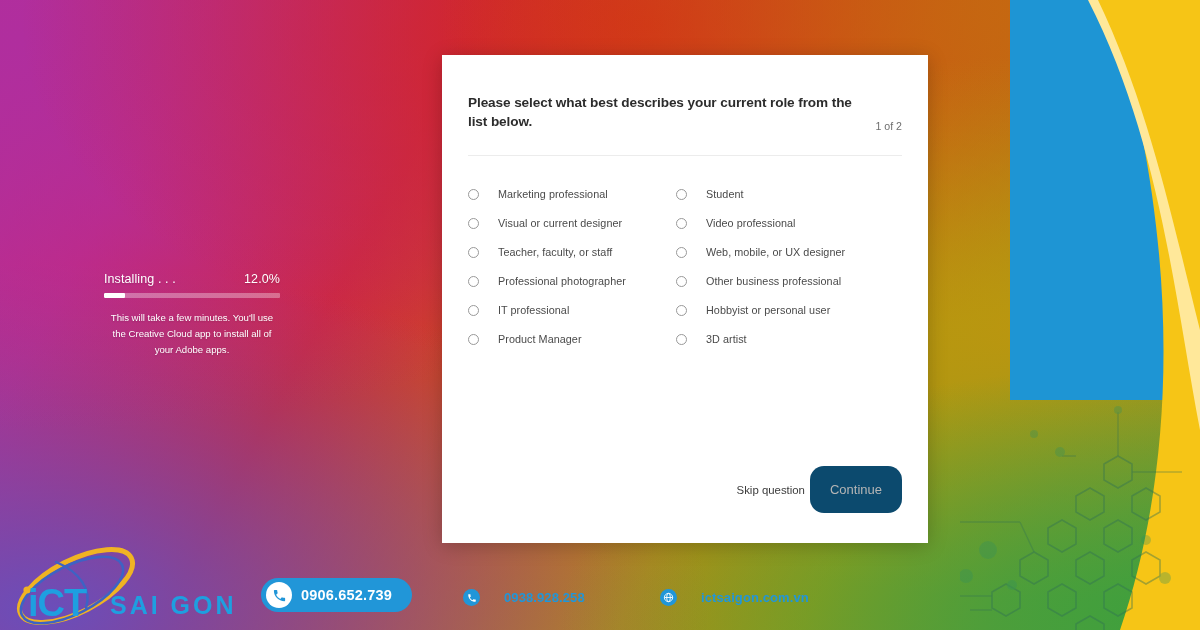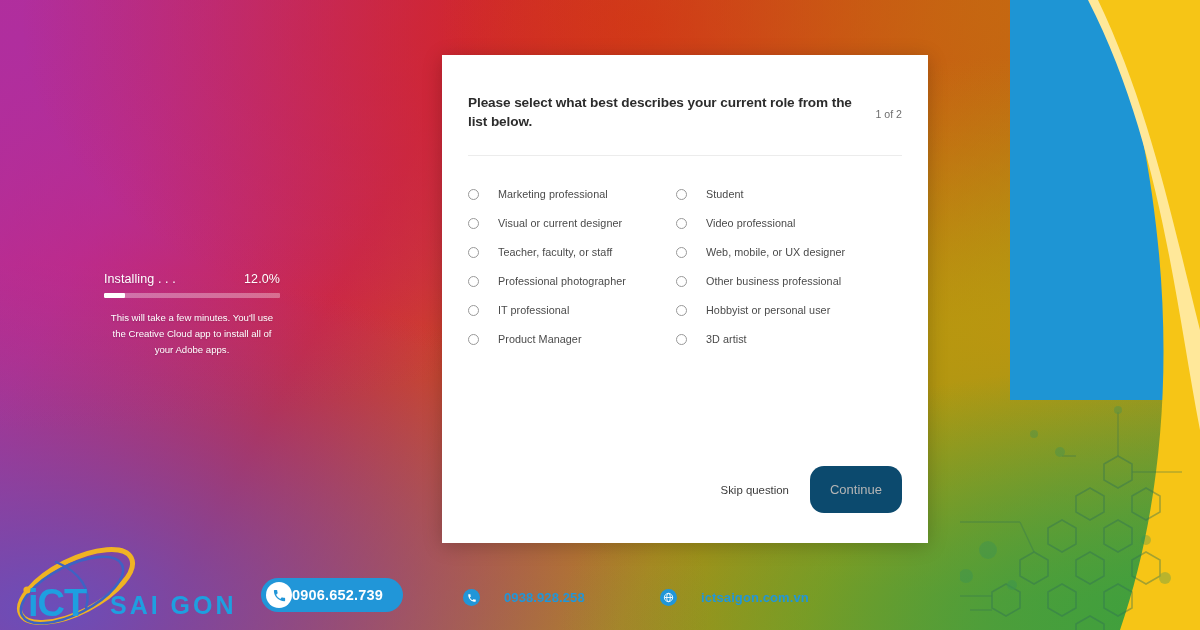--- a/index.html
+++ b/index.html
@@ -95,21 +95,21 @@
     left: 442px;
     top: 55px;
     width: 486px;
     height: 488px;
     background: #fff;
     box-shadow: 0 3px 18px rgba(0,0,0,.22);
     padding: 38px 26px 0 26px;
     display: flex;
     flex-direction: column;
   }
-  .dlg-head { display: flex; align-items: center; gap: 12px; }
+  .dlg-head { display: flex; align-items: flex-end; gap: 12px; }
   .dlg-title {
     flex: 1;
     font-size: 13.6px;
     font-weight: bold;
     line-height: 1.42;
     color: #2c2c2c;
     letter-spacing: -0.1px;
   }
   .dlg-count {
     font-size: 10.6px;
@@ -151,21 +151,21 @@
     white-space: nowrap;
     letter-spacing: .05px;
   }
 
   .dlg-foot {
     margin-top: auto;
     padding-bottom: 30px;
     display: flex;
     align-items: center;
     justify-content: flex-end;
-    gap: 19px;
+    gap: 3px;
   }
   .skip-btn {
     font-size: 11.4px;
     color: #3b3b3b;
     background: none;
     border: none;
     cursor: pointer;
     font-family: inherit;
     padding: 4px 2px;
   }
@@ -192,20 +192,21 @@
 
   .contact-pill {
     position: absolute;
     left: 261px;
     bottom: 18px;
     height: 34px;
     background: #2196d8;
     border-radius: 18px;
     display: flex;
     align-items: center;
+    gap: 9px;
     padding: 0 20px 0 5px;
   }
   .pill-icon {
     width: 26px; height: 26px;
     background: #fff;
     border-radius: 50%;
     display: flex; align-items: center; justify-content: center;
   }
   .pill-text {
     color: #fff;

